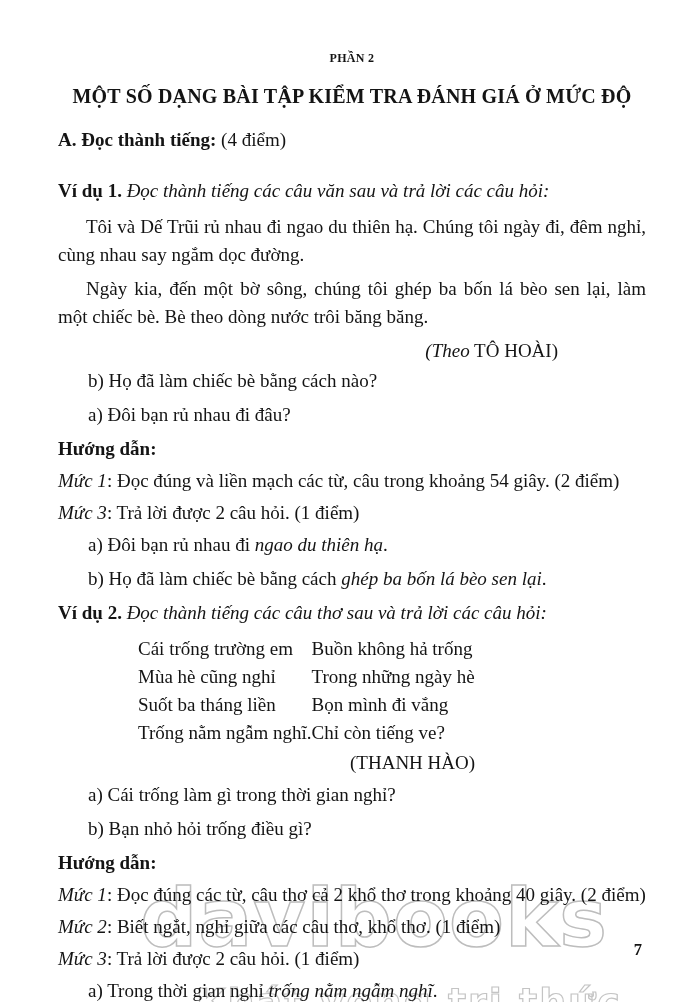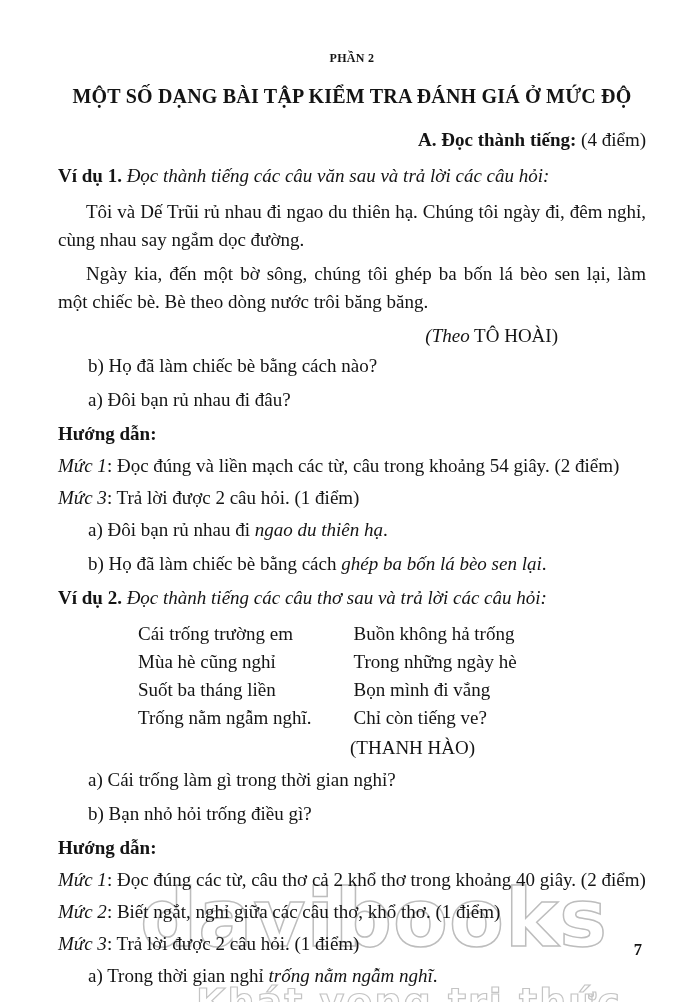--- a/index.html
+++ b/index.html
@@ -31,26 +31,25 @@
   }
   .b{font-weight:bold;}
   .i{font-style:italic;}
   .bi{font-weight:bold;}
   .indent{text-indent:28px;text-align:justify;}
   .q{padding-left:30px;}
   .author1{text-align:right;padding-right:88px;margin-bottom:2px;}
   .poem{
     display:grid;
     grid-template-columns:max-content max-content;
-    column-gap:42px;
     margin:2px 0 2px 80px;
     line-height:28px;
   }
   .poem-author{padding-left:292px;margin-bottom:4px;}
-  .section-line{margin-bottom:8px;text-align:right;}
+  .section-line{margin-bottom:23px;}
   .vd{margin-bottom:8px;}
   .guide{margin-bottom:4px;}
   .muc{margin-bottom:4px;}
   .watermark-1{
     position:absolute;z-index:1;
     left:140px;top:872px;
     font-family:"DejaVu Sans", sans-serif;
     font-size:80px;font-weight:bold;
     color:transparent;
     -webkit-text-stroke:1.5px #bdbdbd;

